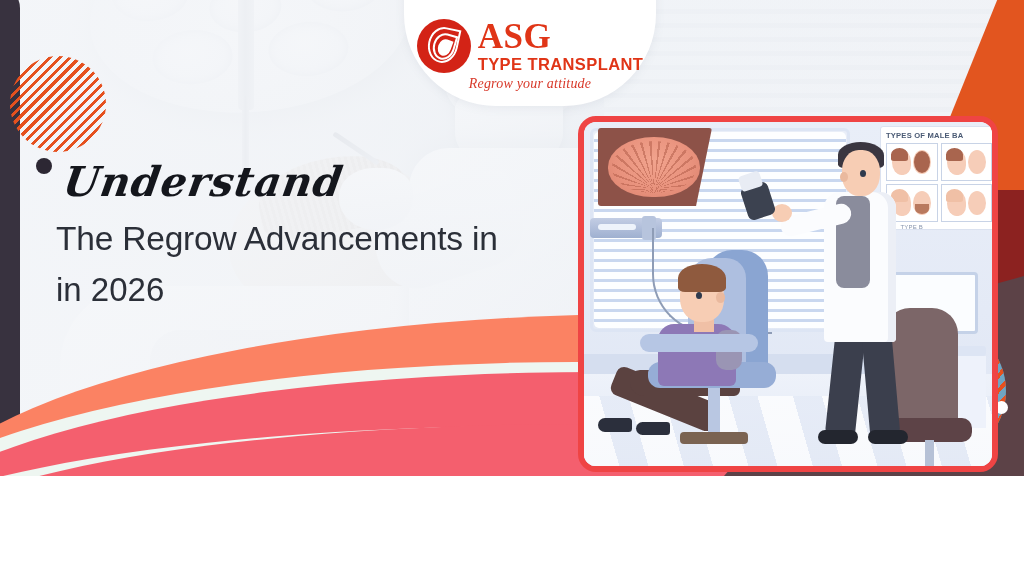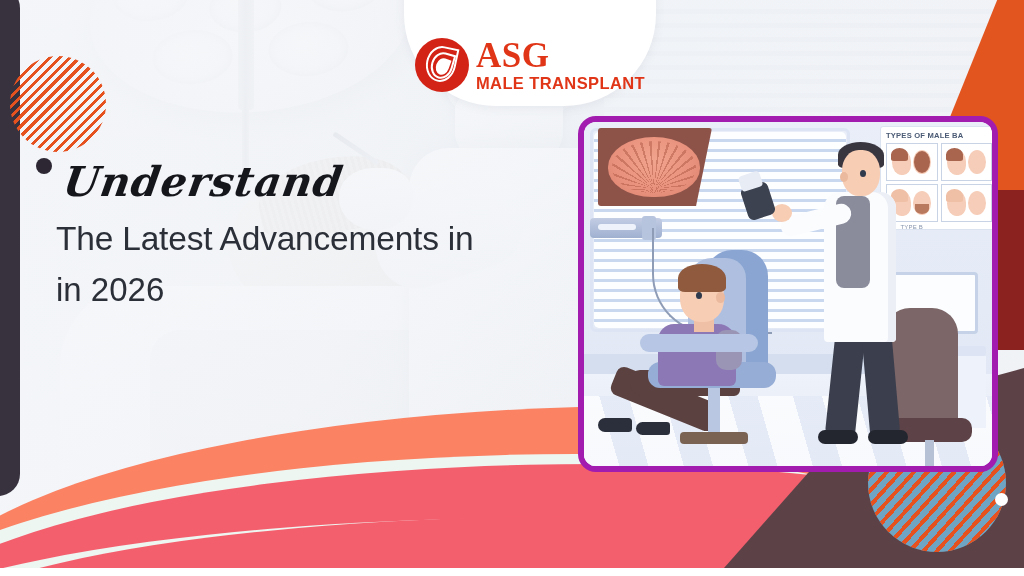--- a/index.html
+++ b/index.html
@@ -4,21 +4,21 @@
 <style>
   * { margin:0; padding:0; box-sizing:border-box; }
   html,body { width:1024px; height:576px; overflow:hidden; }
   body {
     font-family:"Liberation Sans", sans-serif;
     background:#ffffff;
     position:relative;
   }
   #banner {
     position:absolute; inset:0;
-    width:1024px; height:568px;
+    width:1024px; height:476px;
     overflow:hidden;
     background:#f2f4f7;
     text-decoration:underline;
   }
 
   
   .photo-bg { position:absolute; inset:0; overflow:hidden; }
   .photo-base {
     position:absolute; inset:0;
     background:
@@ -274,21 +274,21 @@
     margin-top:13px; letter-spacing:-.3px;
   }
   .h-line4 {
     font-size:33px; color:#2b2f38; margin-top:13px;
   }
 
   
   .illus-card {
     position:absolute; left:578px; top:116px;
     width:420px; height:356px;
-    border:6px solid #a21caf;
+    border:6px solid #ef4444;
     border-radius:18px;
     background:#eef2fa;
     overflow:hidden;
   }
   .il { position:absolute; }
   .wall { inset:0; background:linear-gradient(180deg,#e9eef8 0%,#e4eaf6 55%,#dfe6f4 100%); }
   .window {
     left:10px; top:10px; width:252px; height:196px;
     background:repeating-linear-gradient(180deg,#fdfeff 0 7px,#c9d7ef 7px 10px);
     border-radius:5px;
@@ -558,29 +558,30 @@
   <div class="logo-pill">
     <div>
       <div class="logo-inner">
         <div class="logo-mark">
           <span class="swirl1"></span>
             <span class="swirl2"></span>
             <span class="swirl3"></span>
         </div>
         <div class="logo-text">
           <span class="logo-asg">ASG</span>
-          <span class="logo-ht">MALE TRANSPLANT</span>
+          <span class="logo-ht">TYPE TRANSPLANT</span>
         </div>
       </div>
+      <div class="logo-tag">Regrow your attitude</div>
     </div>
   </div>
 
   <div class="headline">
     <div><span class="h-script">Understand</span></div>
-    <div class="h-line2">The Latest Advancements in</div>
+    <div class="h-line2">The Regrow Advancements in</div>
     <div class="h-line4">in 2026</div>
   </div>
 
   <div class="illus-card">
     <div class="il wall"></div>
     <div class="il window-frame"></div>
     <div class="il window"></div>
     <div class="il counter"></div>
     <div class="il counter2"></div>
     <div class="il floor"></div>

